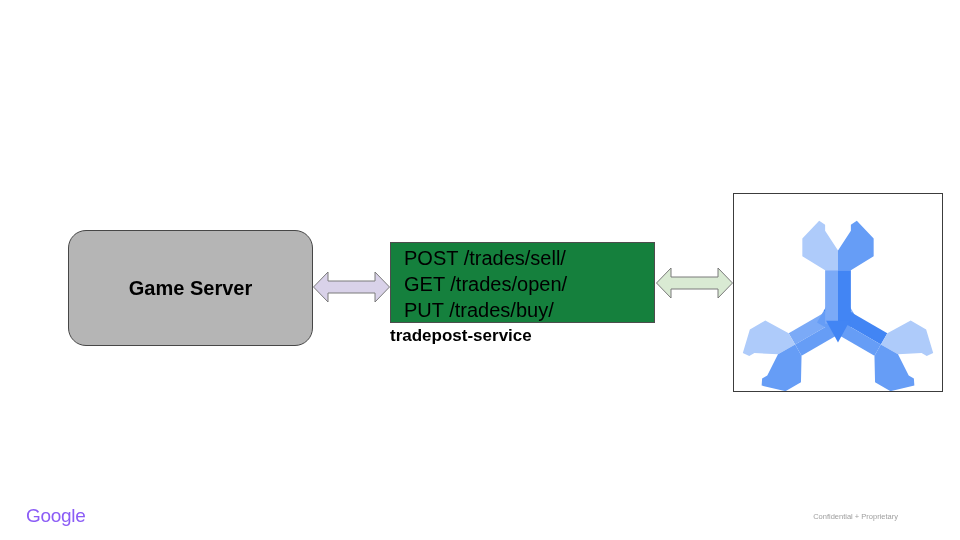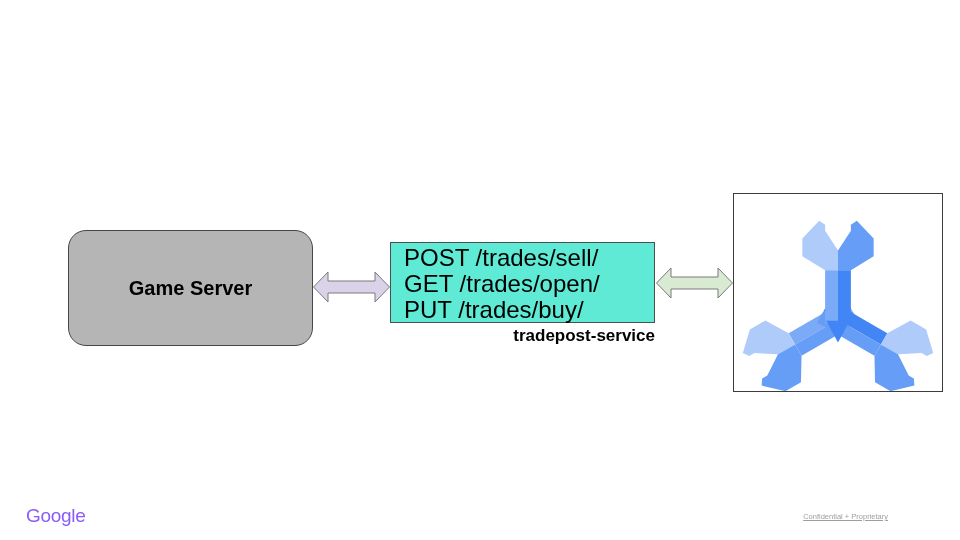--- a/index.html
+++ b/index.html
@@ -11,42 +11,42 @@
   
   .game-box{
     left:68px;top:230px;width:245px;height:116px;
     background:#b5b5b5;border:1.5px solid #474747;border-radius:18px;
     display:flex;align-items:center;justify-content:center;
     font-size:20px;box-sizing:border-box;font-weight:bold;
   }
   
   .service-box{
     left:390px;top:242px;width:265px;height:81px;
-    background:#5eead4;border:1px solid #4d4d4d;box-sizing:border-box;
-    padding:2px 0 0 13px;font-size:24px;line-height:26px;
+    background:#15803d;border:1px solid #4d4d4d;box-sizing:border-box;
+    padding:2px 0 0 13px;font-size:20px;line-height:26px;
   }
   .service-label{
-    left:390px;top:326px;width:265px;text-align:right;
+    left:390px;top:326px;width:265px;text-align:left;
     font-size:17px;font-weight:bold;
   }
   
   .arrow-svg{display:block;}
   
   .icon-box{
     left:733px;top:193px;width:210px;height:199px;
     background:#ffffff;border:1px solid #3c3c3c;box-sizing:border-box;
   }
   .icon-box svg{display:block;width:100%;height:100%;}
   
   .google-logo{
     left:26px;top:505px;font-size:19px;color:#8b5cf6;
     letter-spacing:-0.3px;font-weight:400;
   }
   .confidential{
-    right:72px;top:512px;font-size:7.5px;color:#9e9e9e;text-decoration:underline;
+    right:62px;top:512px;font-size:7.5px;color:#9e9e9e;
   }
 </style>
 </head>
 <body>
 
 <div class="slide">
 
   <div class="abs game-box">
     <span>Game Server</span>
   </div>

